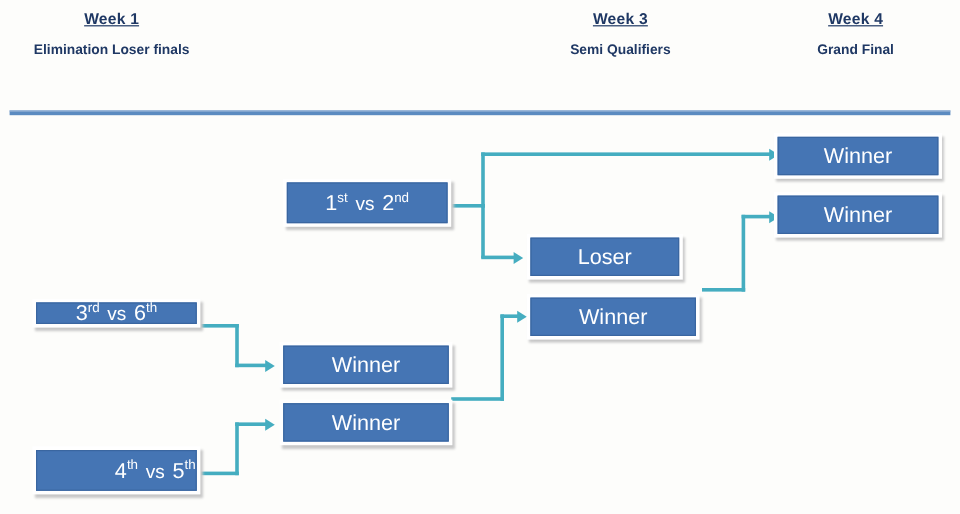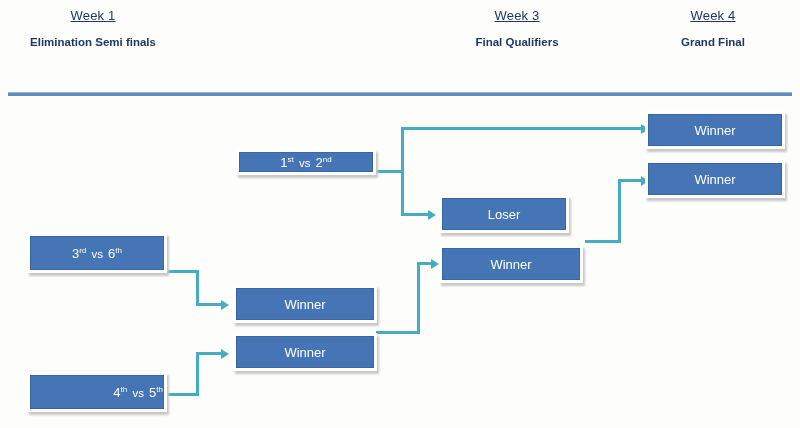--- a/index.html
+++ b/index.html
@@ -18,21 +18,21 @@
   }
 
   
   .hdr-col {
     position: absolute;
     text-align: center;
     color: #1F3864;
   }
   .hdr-title {
     font-size: 13px;
-    font-weight: normal;
+    font-weight: bold;
     text-decoration: underline;
     letter-spacing: .2px;
     white-space: nowrap;
   }
   .hdr-sub {
     margin-top: 11px;
     font-size: 11.5px;
     font-weight: bold;
     line-height: 16px;
     color: #1F3864;
@@ -48,21 +48,21 @@
     border-top: 1px solid #9CB7D8;
   }
 
   
   .box {
     position: absolute;
     box-sizing: border-box;
     background: #4575B4;
     border: 1px solid #3A66A0;
     color: #ffffff;
-    font-size: 13px;
+    font-size: 18px;
     display: flex;
     align-items: center;
     justify-content: center;
     text-align: center;
     white-space: nowrap;
     box-shadow:
       0 0 0 3px #ffffff,
       2px 3px 2px 3px #c8c8c8;
   }
   .box sup {
@@ -92,27 +92,27 @@
     border-left: 8px solid #45ADC0;
   }
 </style>
 </head>
 <body>
 
 <div id="page">
 
   <div class="hdr-col" style="left:0px; top:8px; width:186px;">
     <div class="hdr-title">Week 1</div>
-    <div class="hdr-sub">Elimination Semi finals</div>
+    <div class="hdr-sub">Elimination Loser finals</div>
   </div>
 
 
   <div class="hdr-col" style="left:424px; top:8px; width:186px;">
     <div class="hdr-title">Week 3</div>
-    <div class="hdr-sub">Final Qualifiers</div>
+    <div class="hdr-sub">Semi Qualifiers</div>
   </div>
 
   <div class="hdr-col" style="left:620px; top:8px; width:186px;">
     <div class="hdr-title">Week 4</div>
     <div class="hdr-sub">Grand Final</div>
   </div>
 
   <div class="divider"></div>
 
   <div class="conn h" style="left:372px; top:170px; width:32px;"></div>
@@ -138,27 +138,27 @@
   <div class="conn h" style="left:376px; top:331px; width:44px;"></div>
   <div class="conn v" style="left:417px; top:262px; height:72px;"></div>
   <div class="conn h" style="left:417px; top:262px; width:16px;"></div>
   <div class="arrow" style="left:431px; top:258.5px;"></div>
 
   <div class="conn h" style="left:585px; top:240px; width:36px;"></div>
   <div class="conn v" style="left:618px; top:179px; height:64px;"></div>
   <div class="conn h" style="left:618px; top:179px; width:25px;"></div>
   <div class="arrow" style="left:641px; top:175.5px;"></div>
 
-  <div class="box" style="left:239px; top:152px; width:134px; height:20px;">
+  <div class="box" style="left:239px; top:152px; width:134px; height:34px;">
     <span>
       <span>1</span><sup>st</sup><span class="vs"> vs </span><span>2</span><sup>nd</sup>
     </span>
   </div>
 
-  <div class="box" style="left:30px; top:236px; width:134px; height:34px;">
+  <div class="box" style="left:30px; top:252px; width:134px; height:18px;">
     <span>
       <span>3</span><sup>rd</sup><span class="vs"> vs </span><span>6</span><sup>th</sup>
     </span>
   </div>
 
   <div class="box" style="left:30px; top:375px; width:134px; height:34px;justify-content:flex-end;">
     <span>
       <span>4</span><sup>th</sup><span class="vs"> vs </span><span>5</span><sup>th</sup>
     </span>
   </div>

